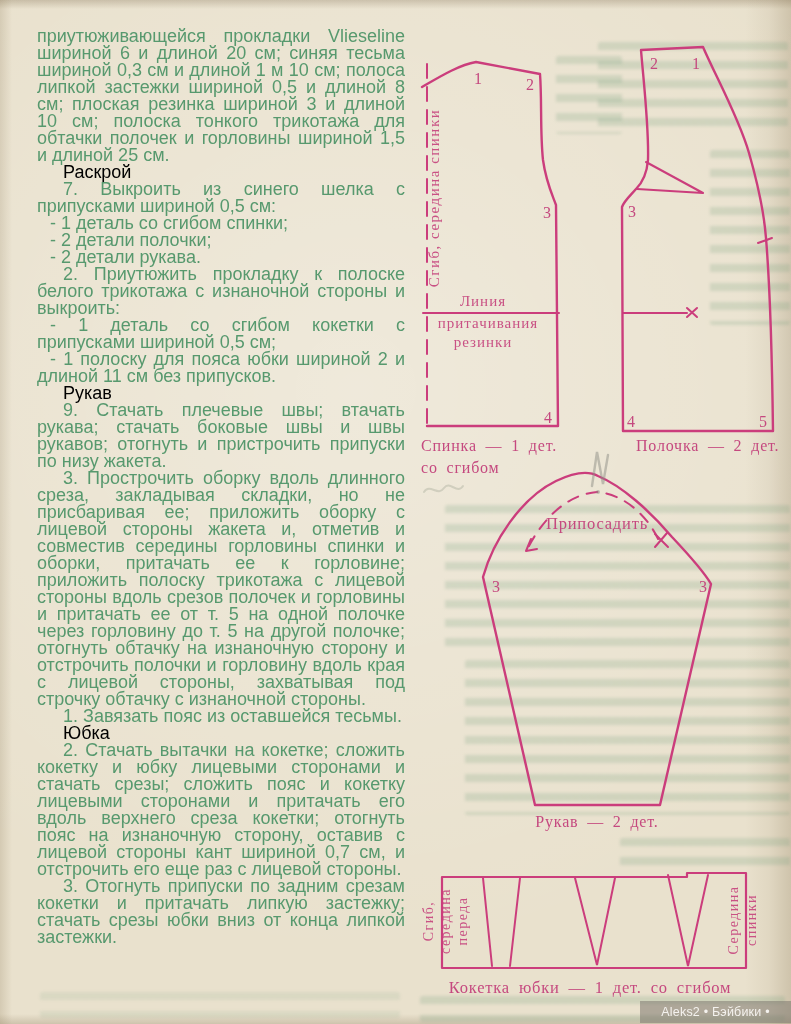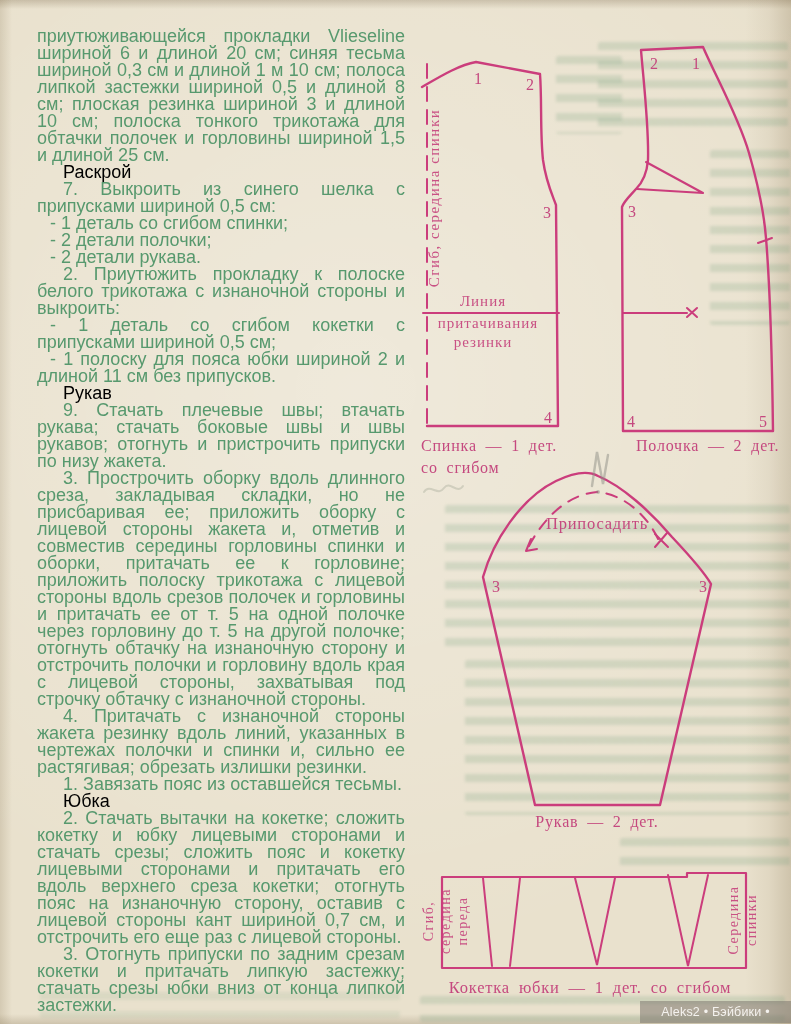--- a/index.html
+++ b/index.html
@@ -61,21 +61,20 @@
   <div class="para">7. Выкроить из синего шелка с припусками шириной 0,5 см:</div>
   <div class="item">- 1 деталь со сгибом спинки;</div>
   <div class="item">- 2 детали полочки;</div>
   <div class="item">- 2 детали рукава.</div>
   <div class="para">2. Приутюжить прокладку к полоске белого трикотажа с изнаночной стороны и выкроить:</div>
   <div class="item">- 1 деталь со сгибом кокетки с припусками шириной 0,5 см;</div>
   <div class="item">- 1 полоску для пояса юбки шириной 2 и длиной 11 см без припусков.</div>
   <div class="head">Рукав</div>
   <div class="para">9. Стачать плечевые швы; втачать рукава; стачать боковые швы и швы рукавов; отогнуть и пристрочить припуски по низу жакета.</div>
   <div class="para">3. Прострочить оборку вдоль длинного среза, закладывая складки, но не присбаривая ее; приложить оборку с лицевой стороны жакета и, отметив и совместив середины горловины спинки и оборки, притачать ее к горловине; приложить полоску трикотажа с лицевой стороны вдоль срезов полочек и горловины и притачать ее от т. 5 на одной полочке через горловину до т. 5 на другой полочке; отогнуть обтачку на изнаночную сторону и отстрочить полочки и горловину вдоль края с лицевой стороны, захватывая под строчку обтачку с изнаночной стороны.</div>
-  <div class="para">4. Притачать с изнаночной стороны жакета резинку вдоль линий, указанных в чертежах полочки и спинки и, сильно ее растягивая; обрезать излишки резинки.</div>
   <div class="para">1. Завязать пояс из оставшейся тесьмы.</div>
   <div class="head">Юбка</div>
   <div class="para">2. Стачать вытачки на кокетке; сложить кокетку и юбку лицевыми сторонами и стачать срезы; сложить пояс и кокетку лицевыми сторонами и притачать его вдоль верхнего среза кокетки; отогнуть пояс на изнаночную сторону, оставив с лицевой стороны кант шириной 0,7 см, и отстрочить его еще раз с лицевой стороны.</div>
   <div class="para">3. Отогнуть припуски по задним срезам кокетки и притачать липкую застежку; стачать срезы юбки вниз от конца липкой застежки.</div>
 </div>
 
 <svg class="patterns" width="791" height="1024" viewBox="0 0 791 1024">
 
   <g>
     <line class="thin dash" x1="427" y1="64" x2="427" y2="426"></line>

